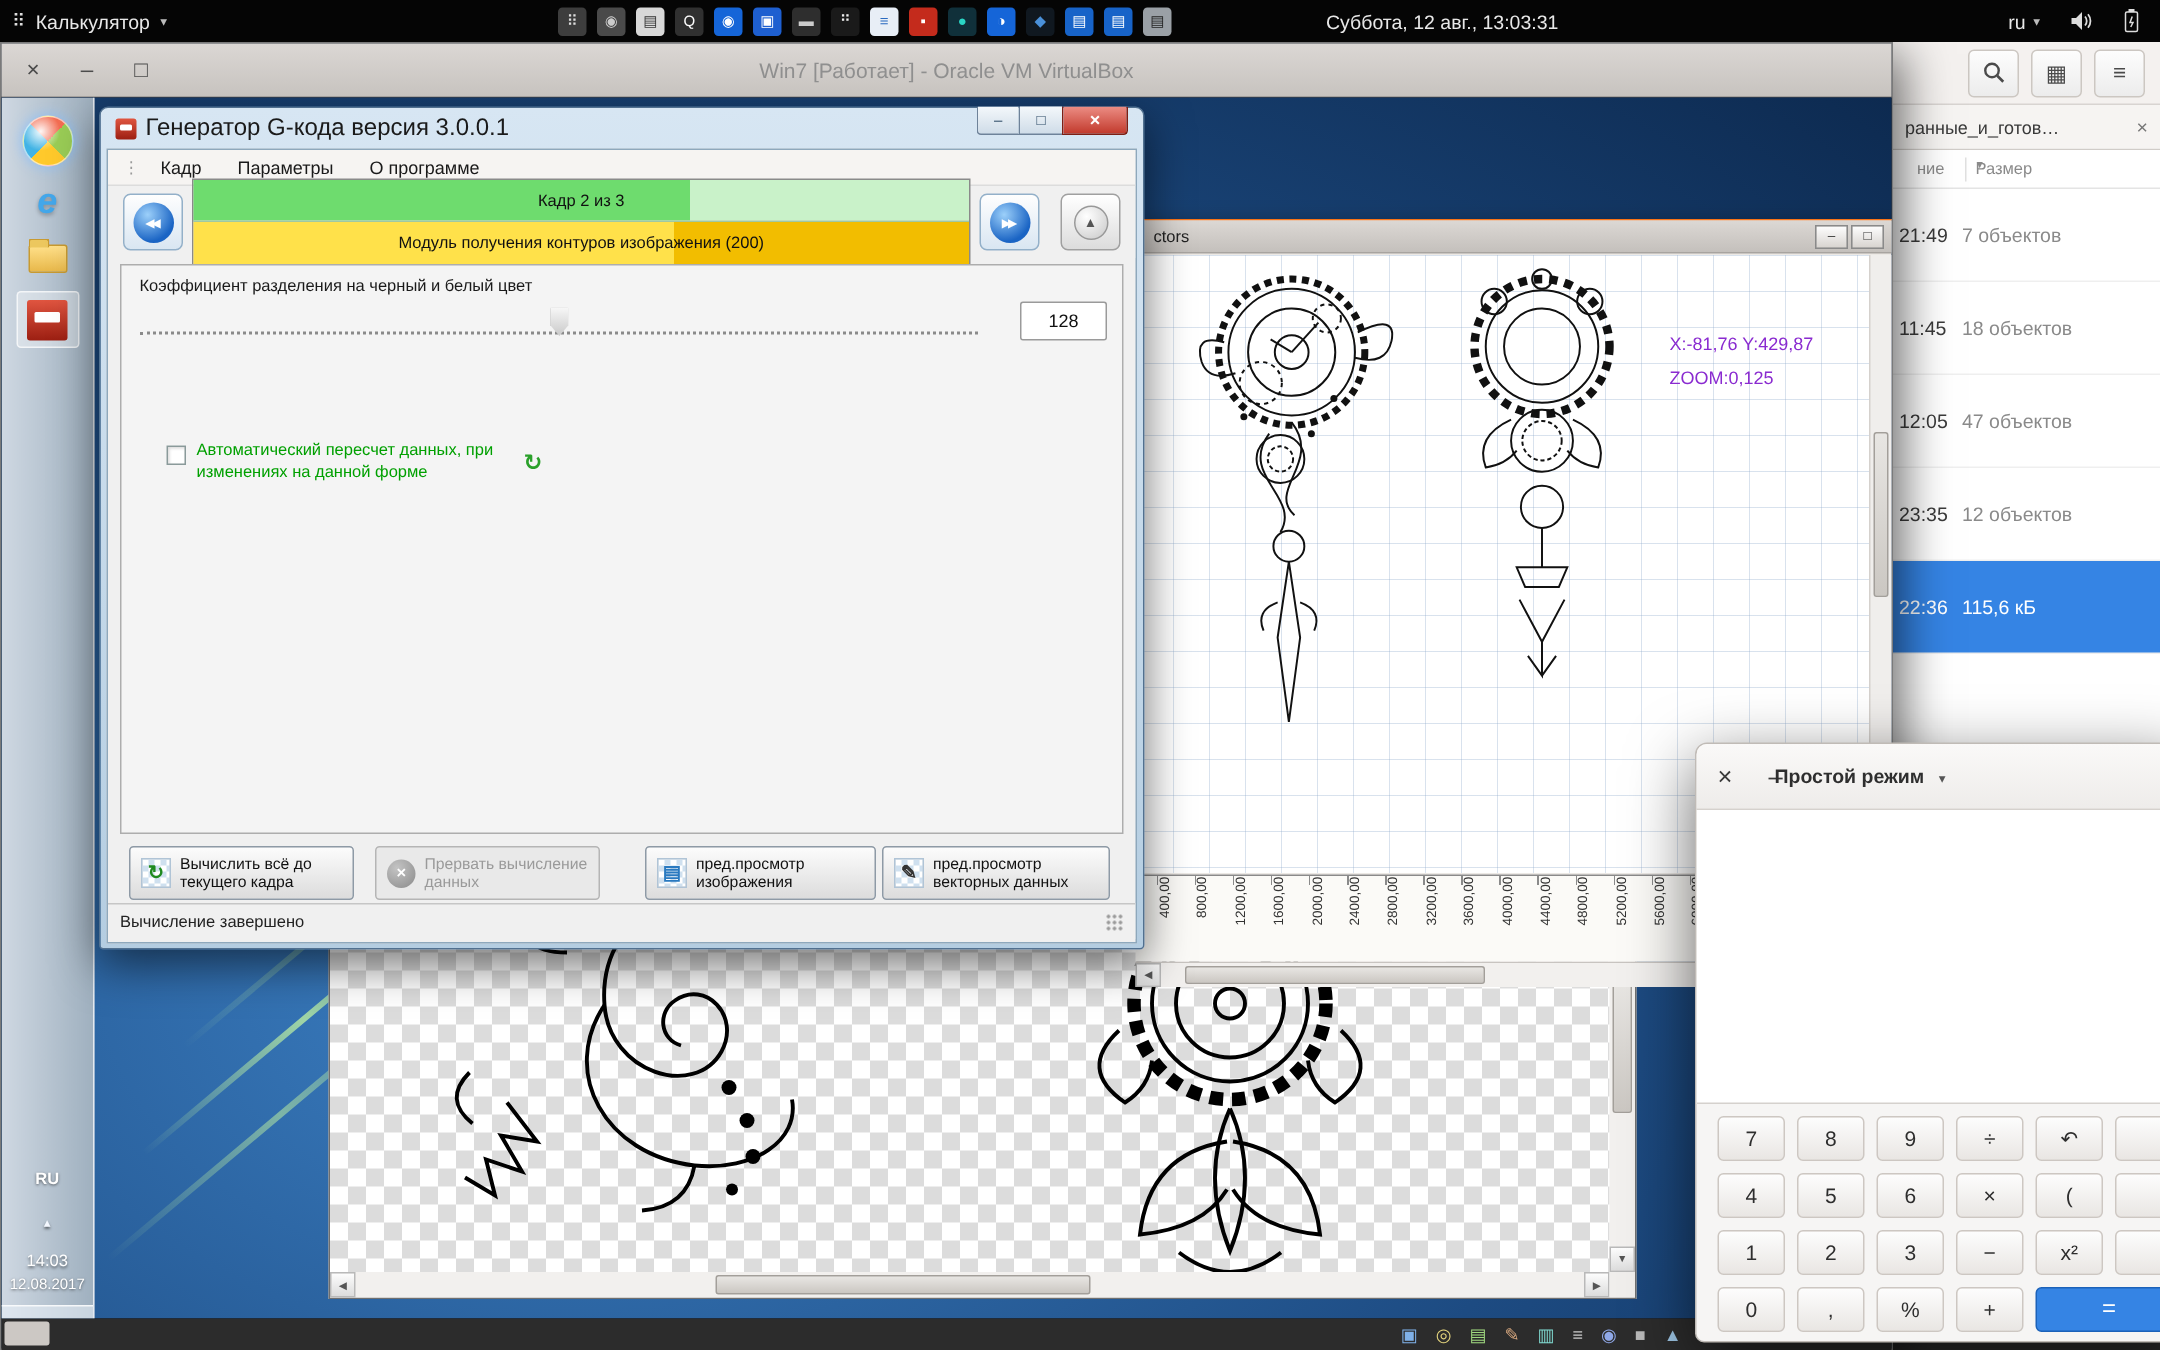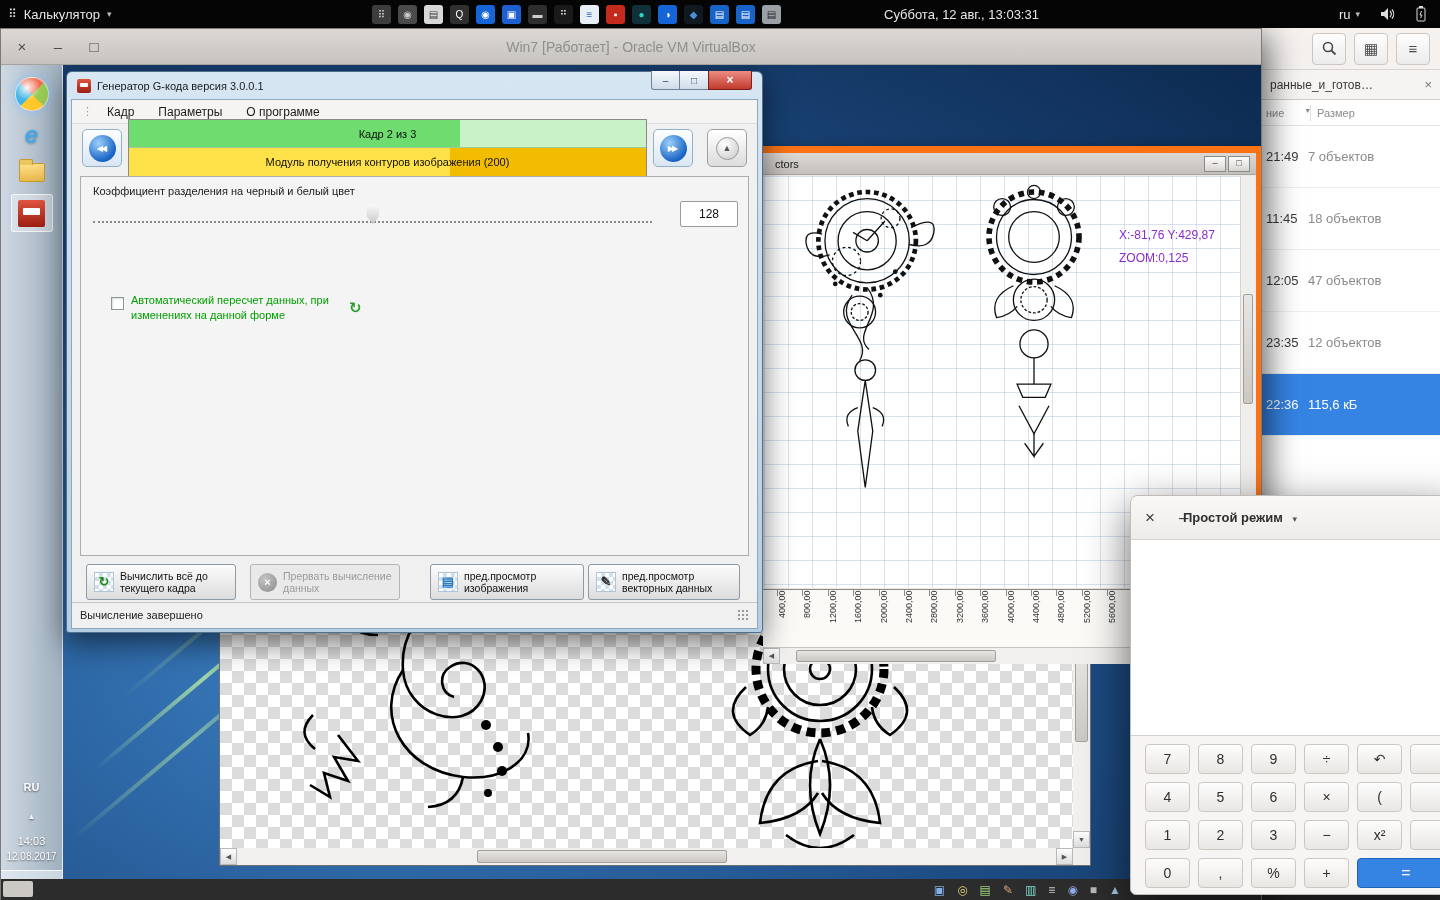--- a/index.html
+++ b/index.html
@@ -58,41 +58,41 @@
   
   .prev-win{position:absolute;left:218px;top:533px;width:872px;height:268px;background:#fff;border:1px solid #6f6f6f;z-index:15}
   .prev-content{position:absolute;left:0;top:0;right:17px;bottom:17px;overflow:hidden;background:repeating-conic-gradient(#dcdcdc 0 25%,#ffffff 0 50%) 0 0/24px 24px}
   .prev-vsb{position:absolute;right:0;top:0;bottom:17px;width:17px;display:flex;flex-direction:column;justify-content:space-between}
   .prev-hsb{position:absolute;left:0;bottom:0;right:17px;height:17px;display:flex;justify-content:space-between}
   .prev-vsb .sbtn,.prev-hsb .sbtn{width:17px;height:17px;flex:none}
   .sb-fill{position:relative;flex:1}
   .corner{position:absolute;right:0;bottom:0;width:17px;height:17px;background:#f0eeec}
 
   
-  .vec-win{position:absolute;left:755px;top:81px;width:507px;height:452px;background:#ece9e5;border:7px solid #f97316;z-index:20;box-shadow:3px 4px 14px rgba(0,0,0,.4)}
+  .vec-win{position:absolute;left:755px;top:81px;width:507px;height:452px;background:#ece9e5;border:1px solid #f97316;z-index:20;box-shadow:3px 4px 14px rgba(0,0,0,.4)}
   .vec-title{height:22px;background:linear-gradient(#dcd8d4,#c4c0bc);border-bottom:1px solid #a8a4a0;display:flex;align-items:center;padding:0 6px}
   .vec-title-text{font-size:11px;color:#222;padding-left:6px}
   .vec-btns{margin-left:auto;display:flex;gap:2px}
   .vb{width:22px;height:16px;background:linear-gradient(#fdfdfd,#d8d4d0);border:1px solid #8a8a8a;font-size:9px;line-height:13px;text-align:center;color:#333}
   .vec-canvas{position:relative;margin:1px;height:412px;background:#fff;overflow:hidden;
     background-image:linear-gradient(to right,rgba(145,172,205,.35) 1px,transparent 1px),linear-gradient(to bottom,rgba(145,172,205,.35) 1px,transparent 1px);
     background-size:24px 24px}
   .vec-coords{position:absolute;left:355px;top:48px;color:#8a2bd0;font-size:12px;line-height:1.9}
   .vec-vsb{position:absolute;right:0;top:0;bottom:0;width:15px;background:#f0eeec;border-left:1px solid #d5d1cd}
   .vec-ruler{position:relative;height:58px;background:#fbfaf7;border-top:1px solid #8a8a8a;display:flex;padding-left:14px;
     background-image:repeating-linear-gradient(to right,#8a8a8a 0 1px,transparent 1px 25.4px);background-size:100% 6px;background-repeat:no-repeat;background-position:14px 0}
   .rlabel{width:25.4px;flex:none;writing-mode:vertical-rl;transform:rotate(180deg);font-size:9px;color:#333;padding-top:8px;text-align:right}
   .vec-hsb{height:17px;display:flex;justify-content:space-between;border-top:1px solid #c8c4c0}
   .vec-hsb .sbtn{width:17px;height:16px;flex:none}
   .orn{position:absolute}
 
   
   .gcode-win{position:absolute;left:65px;top:6px;width:697px;height:562px;z-index:30;background:linear-gradient(#d7e6f3,#b4cde1);border:1px solid #51708f;border-radius:6px 6px 3px 3px;box-shadow:0 10px 30px rgba(0,0,0,.55);padding:0 4px 4px}
   .gc-title{height:27px;display:flex;align-items:center;gap:6px;padding:0 6px;position:relative}
-  .gc-title-text{font-size:11px;color:#1a1a1a}
+  .gc-title-text{font-size:16px;color:#1a1a1a}
   .gc-winbtns{position:absolute;right:6px;top:-1px;display:flex}
   .gwb{height:19px;display:flex;align-items:center;justify-content:center;border:1px solid #6e8299;border-top:none;font-size:10px;color:#2c4a66;background:linear-gradient(#f4f8fb,#cfdce8)}
   .gwb-min{width:29px;border-radius:0 0 0 3px}
   .gwb-max{width:28px;border-left:none;border-right:none}
   .gwb-close{width:44px;background:linear-gradient(#ec8d84,#c23a2d);color:#fff;font-size:12px;font-weight:bold;border-color:#7d1f14;border-radius:0 0 3px 0}
   .gc-client{height:530px;background:#f0f0f0;border:1px solid #8ea8bc;overflow:hidden}
   .gc-menu{height:24px;background:#f6f4f2;border-bottom:1px solid #dcdcdc;display:flex;align-items:center;gap:24px;padding:0 10px;font-size:12px;color:#1a1a1a}
   .menu-grip{color:#9a9a9a;font-size:11px;margin-right:-10px}
   .gc-tools{height:48px;display:flex;align-items:center;gap:6px;padding:0 10px;background:#f0f0f0}
   .navbtn{width:40px;height:38px;border-radius:5px;background:linear-gradient(#fefefe,#d9e6f2);border:1px solid #93b0c9;display:flex;align-items:center;justify-content:center;flex:none}
@@ -122,21 +122,21 @@
   .grip{width:12px;height:12px;background-image:radial-gradient(#9a9a9a 1px,transparent 1.3px);background-size:4px 4px}
 
   
   .files-panel{position:absolute;left:1262px;top:28px;width:178px;height:470px;background:#fff;z-index:3}
   .fp-header{height:42px;background:#f4f1ef;border-bottom:1px solid #d8d4d1;display:flex;align-items:center;justify-content:flex-end;gap:8px;padding:0 10px}
   .fp-btn{width:34px;height:32px;border:1px solid #ccc7c2;border-radius:4px;background:linear-gradient(#fdfdfd,#ececec);display:flex;align-items:center;justify-content:center;color:#4a4a4a;font-size:15px}
   .fp-tab{height:30px;background:#e2dedb;display:flex;align-items:center;border-bottom:1px solid #d0ccc8}
   .fp-tab-inner{flex:1;height:100%;background:#f6f4f2;display:flex;align-items:center;padding:0 8px;font-size:12px;color:#3a3a3a}
   .fp-tab-close{margin-left:auto;color:#777;font-size:13px}
   .fp-cols{height:26px;display:flex;align-items:center;border-bottom:1px solid #e4e4e4;font-size:11px;color:#8a8a8a}
-  .fp-col-time{width:48px;padding-left:4px;display:flex;align-items:flex-start;gap:20px}
+  .fp-col-time{width:48px;padding-left:16px;display:flex;align-items:flex-start;gap:20px}
   .fp-sort{font-size:7px}
   .fp-col-div{width:1px;height:16px;background:#e0e0e0}
   .fp-col-size{padding-left:6px}
   .frow{height:62px;display:flex;align-items:center;border-bottom:1px solid #efefef;font-size:13px}
   .ftime{width:46px;padding-left:4px;color:#3a3a3a}
   .fsize{color:#8a8a8a}
   .frow.sel{background:#3584e4}
   .frow.sel .ftime,.frow.sel .fsize{color:#fff}
 
   

